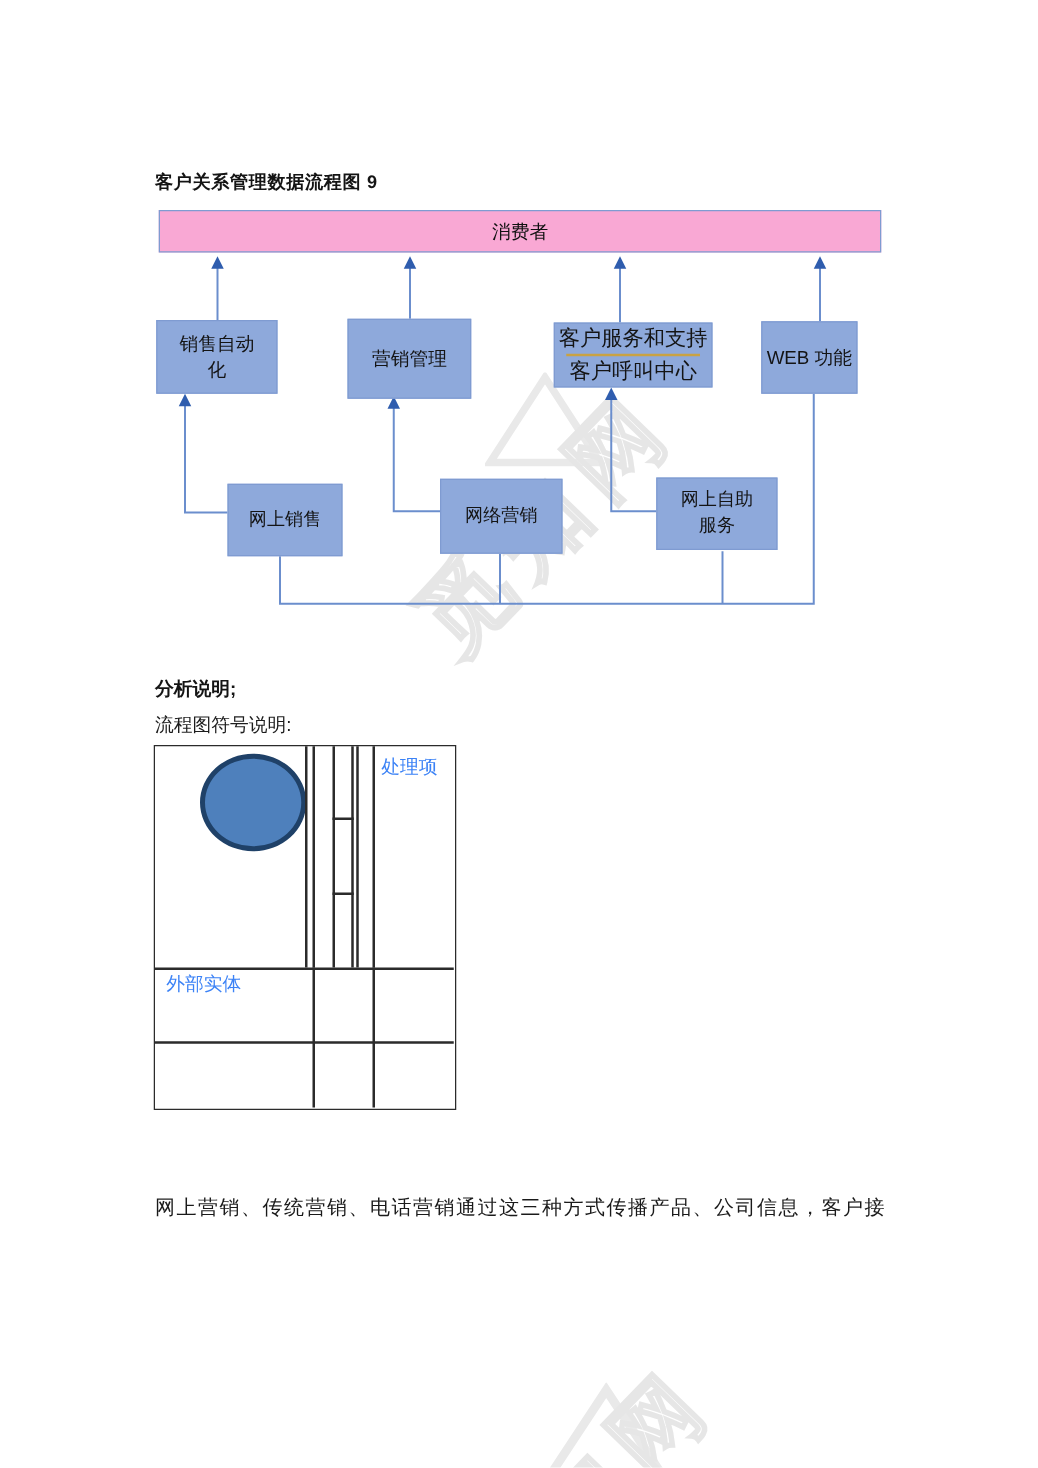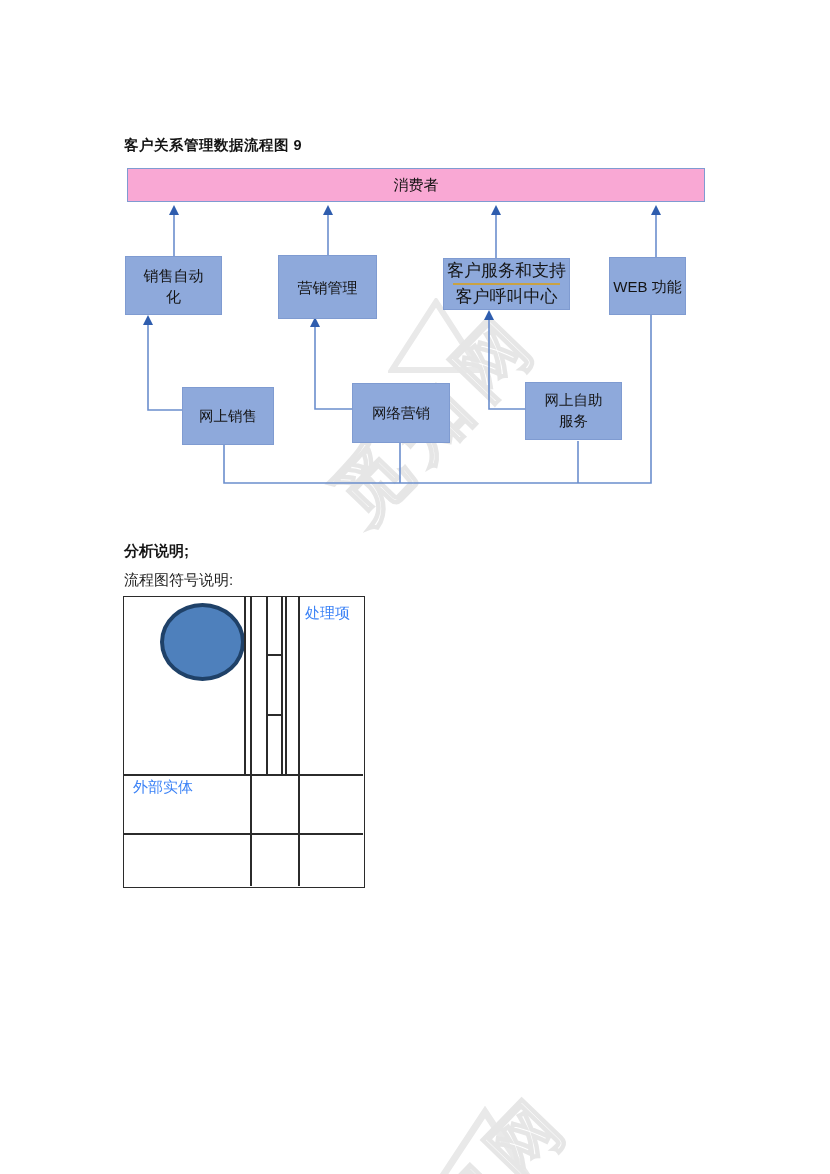--- a/index.html
+++ b/index.html
@@ -138,13 +138,14 @@
   <div class="tline hline" style="left:0;top:236px;width:239px;"></div>
 
   <div class="tline vline" style="left:126px;top:177px;height:112px;"></div>
   <div class="tline vline" style="left:174px;top:177px;height:112px;"></div>
 
   <div class="cell-label lbl-processing">处理项</div>
   <div class="cell-label lbl-external">外部实体</div>
 </div>
 
 <div class="abs para">
+  <div class="para-line">网上营销、传统营销、电话营销通过这三种方式传播产品、公司信息，客户接</div>
 </div>
 
 </body></html>

